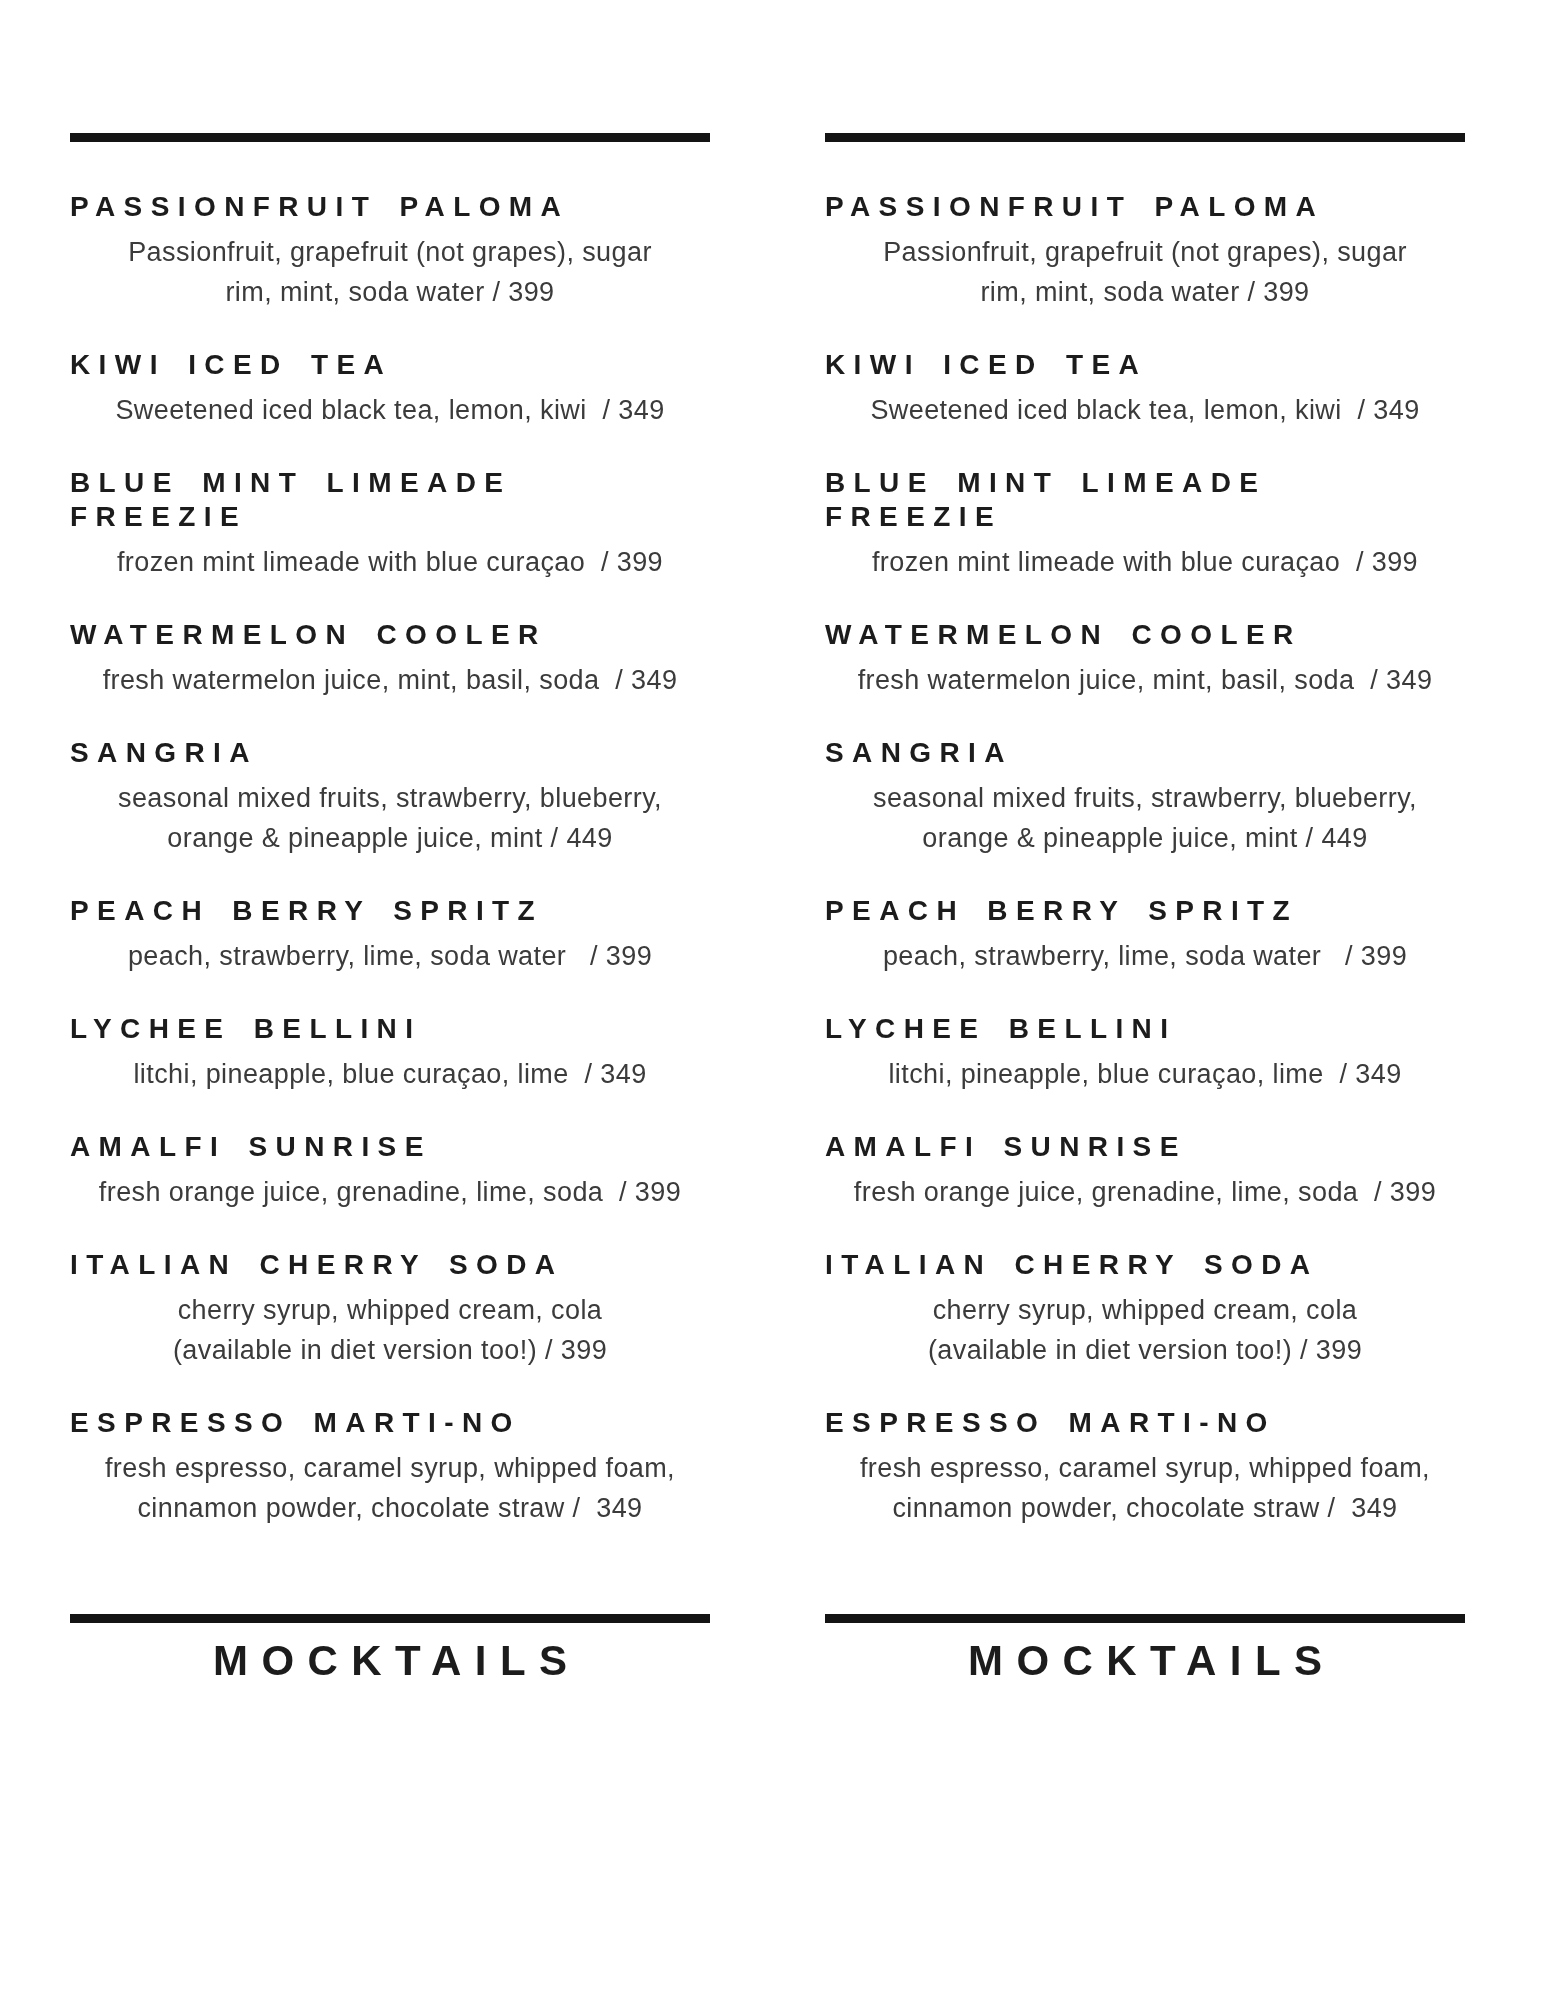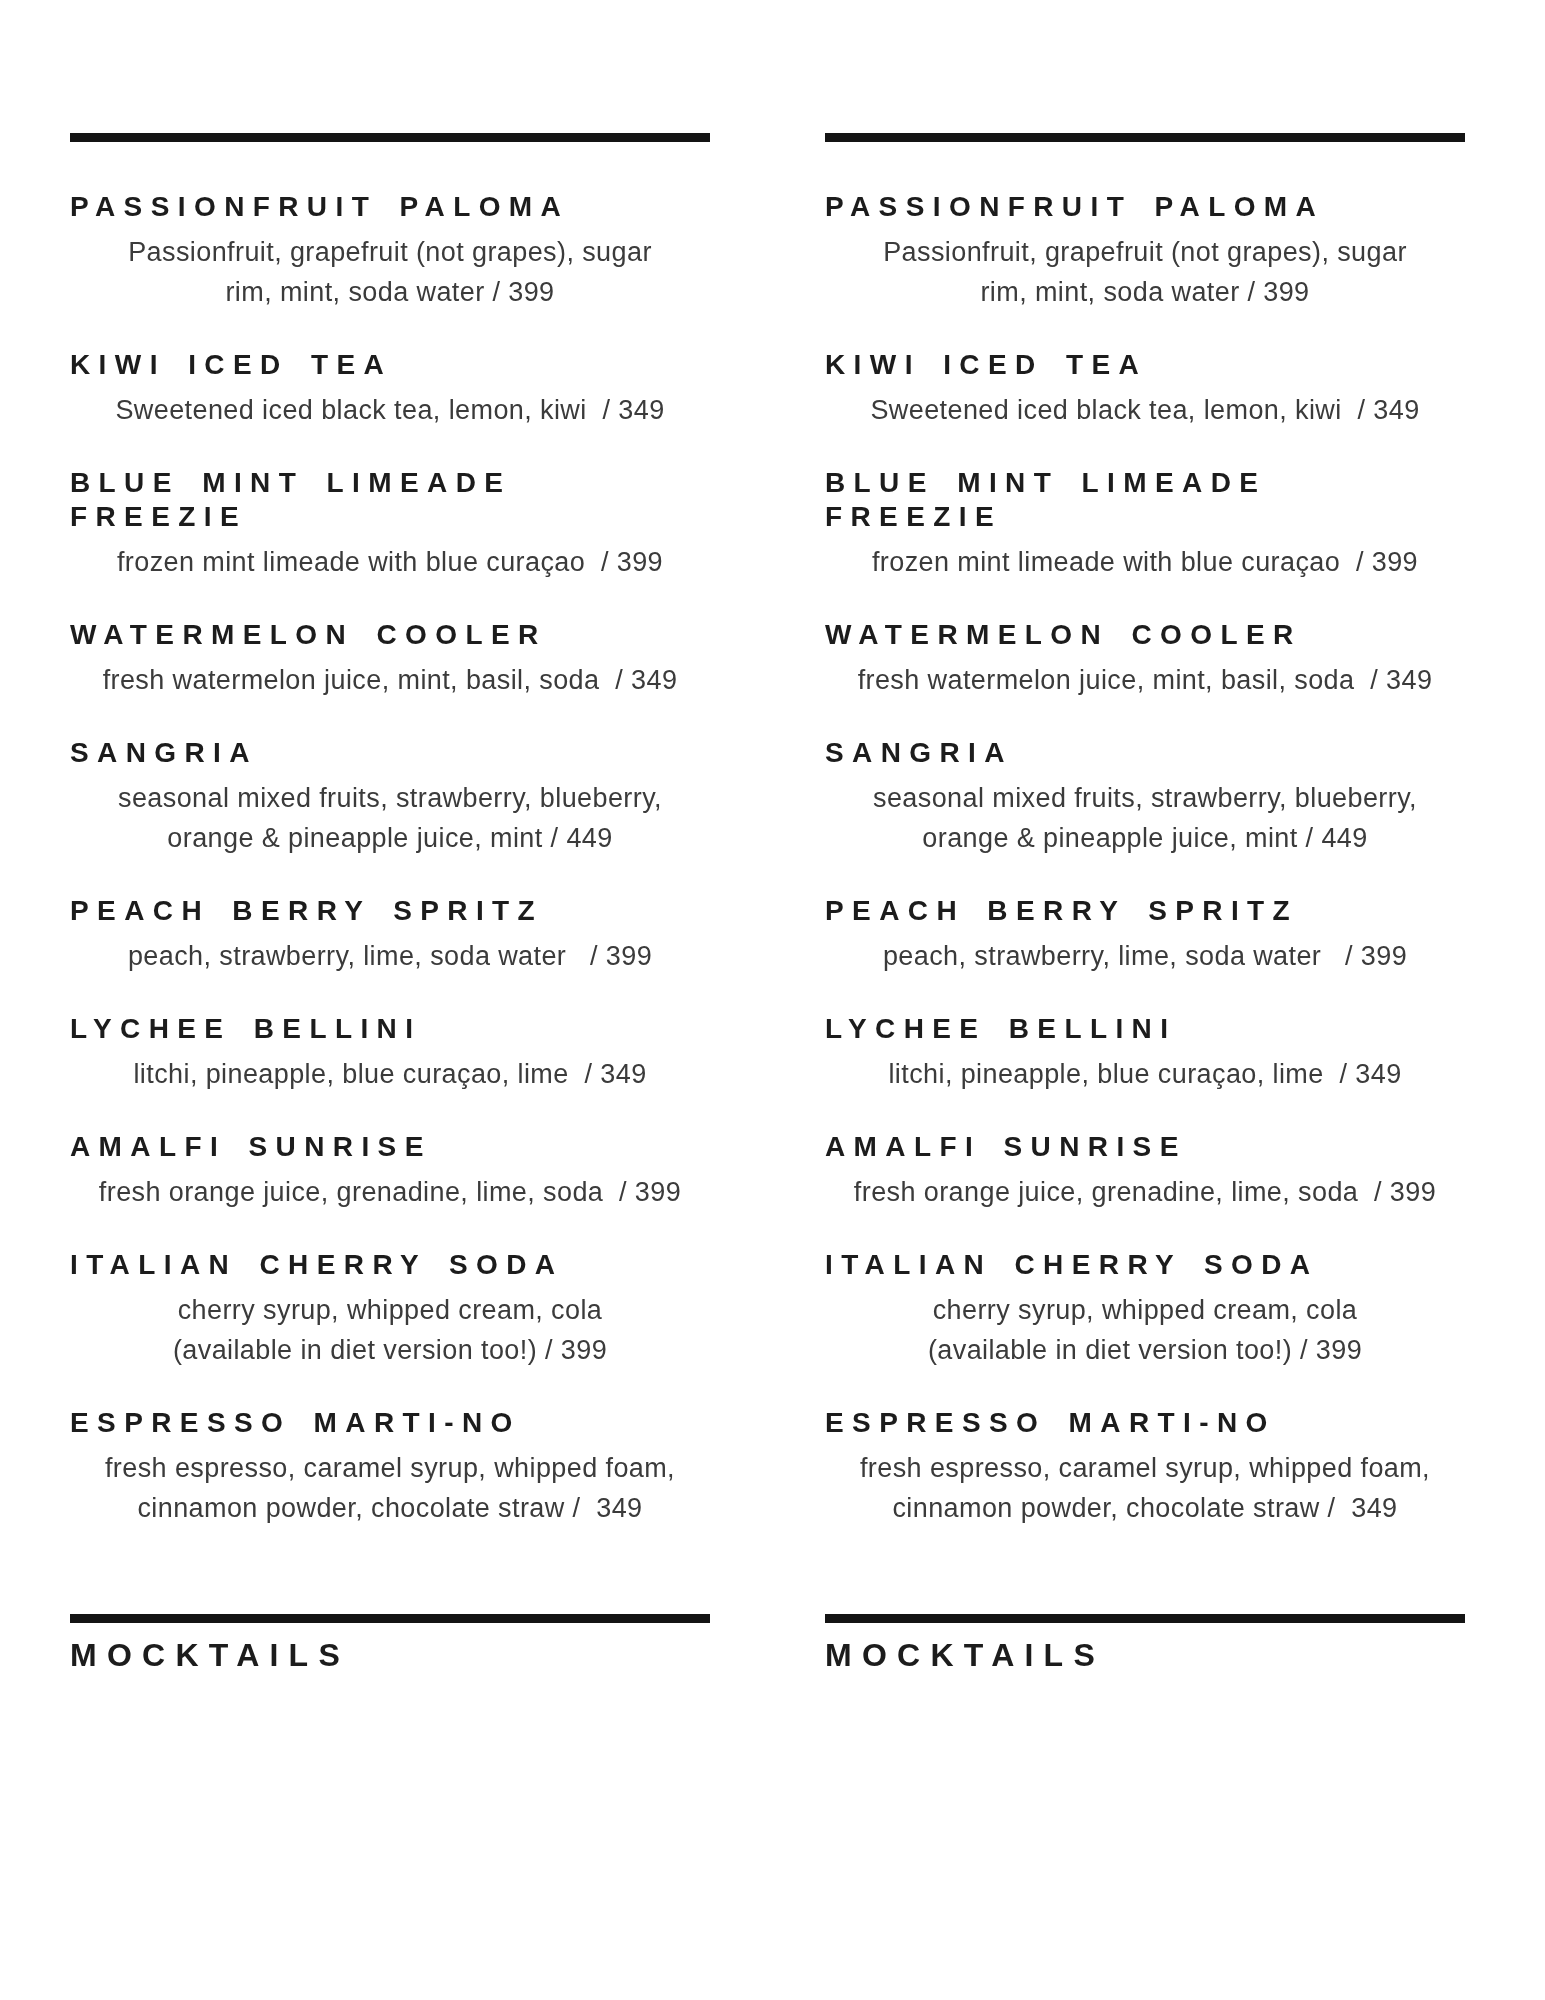--- a/index.html
+++ b/index.html
@@ -54,25 +54,25 @@
   }
   .item-description {
     font-size: 27px;
     line-height: 40px;
     letter-spacing: 0.015em;
     color: #3b3b3b;
     white-space: pre-wrap;
     text-align: center;
   }
   .section-title {
-    font-size: 32px;
+    font-size: 42px;
     font-weight: bold;
     letter-spacing: 0.32em;
     color: #1c1c1c;
-    text-align: left;
+    text-align: center;
     margin-top: 14px;
     margin-right: -0.32em; 
   }
 </style>
 </head>
 <body>
 
 <div class="menu-page">
 
   <div class="menu-column">

